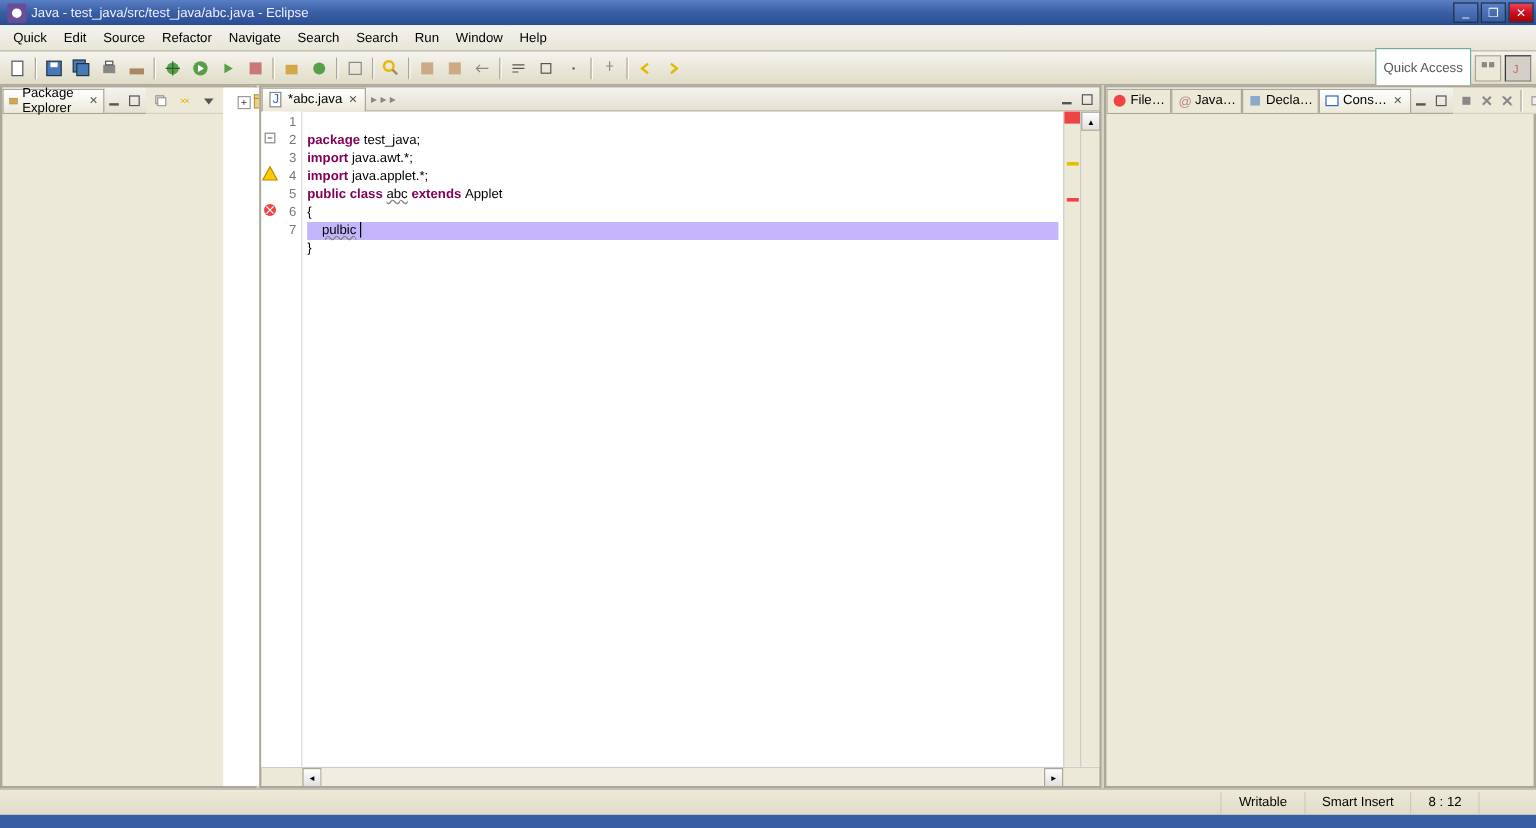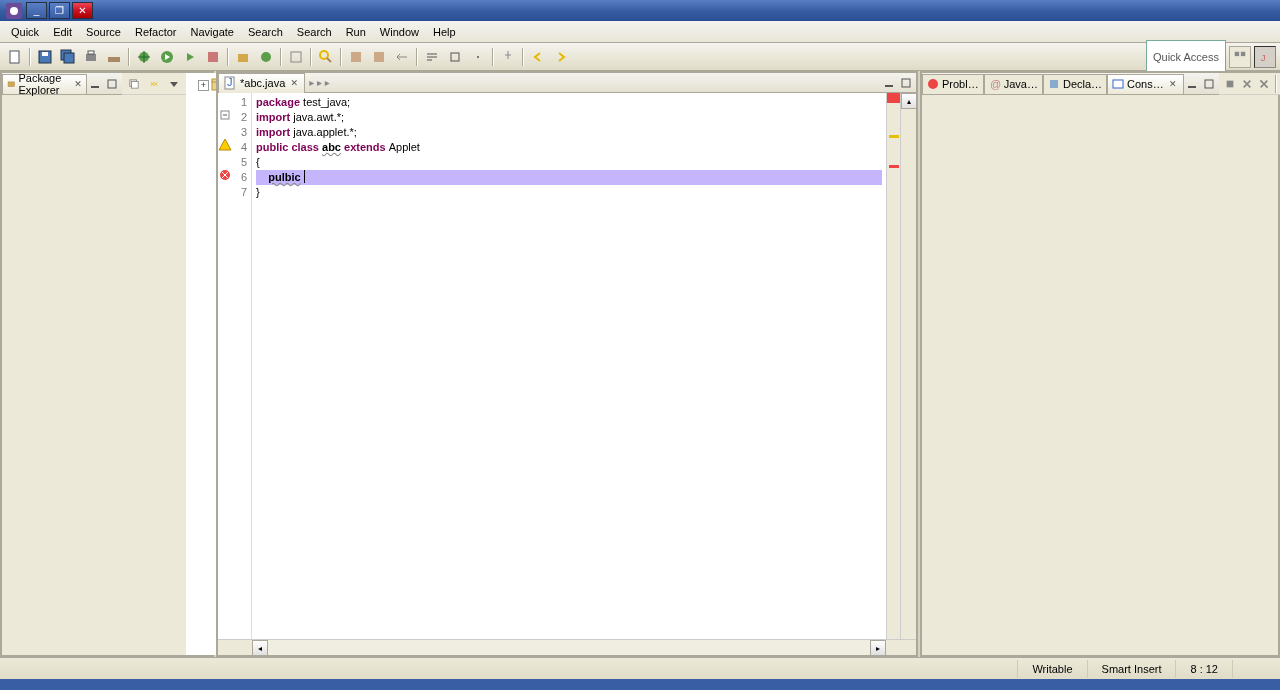--- a/index.html
+++ b/index.html
@@ -41,45 +41,46 @@
 .expander { width:11px; height:11px; border:1px solid #9a9a9a; background:#fff; display:flex; align-items:center; justify-content:center; font-size:9px; line-height:1; color:#333; }
 .pkg-icon { width:14px; height:14px; }
 
 .editor-area { display:flex; flex-direction:column; flex:1; }
 .editor-tabs { height:20px; background:linear-gradient(#f4f3ee,#e4e1d2); border-bottom:1px solid #aca899; display:flex; align-items:center; }
 .breadcrumb { height:16px; background:#eee; border-bottom:1px solid #ccc; display:flex; align-items:center; padding:0 4px; font-size:10px; color:#888; }
 .editor-body { flex:1; display:flex; background:#fff; position:relative; }
 .ruler { width:34px; background:#fff; border-right:1px solid #ddd; display:flex; }
 .marker-ruler { width:18px; background:#fff; }
 .line-numbers { flex:1; text-align:right; padding-right:4px; color:#787878; font-family:Consolas,monospace; font-size:12px; line-height:15px; padding-top:2px; }
-.code { flex:1; font-family:Consolas,monospace; font-size:12px; line-height:15px; padding:2px 4px; white-space:pre; position:relative; }
+.code { flex:1; font-family:Consolas,monospace; font-size:12px; line-height:15px; padding:2px 4px; white-space:pre; position:relative;margin-top:15px; }
 .overview { width:14px; background:#ece9d8; border-left:1px solid #ccc; position:relative; }
 .ov-mark { position:absolute; left:2px; width:10px; height:3px; }
 .kw { color:#7f0055; font-weight:bold; }
-.sq { text-decoration:underline wavy #888;font-weight:bold; }
+.sq { text-decoration:underline wavy #888; }
 .current-line { background:#c4b5fd; }
 .cursor { display:inline-block; width:1px; height:13px; background:#000; vertical-align:text-bottom; }
 
 .editor-scroll-h { height:16px; background:#ece9d8; border-top:1px solid #ccc; display:flex; }
 .sb-btn { width:16px; height:16px; background:linear-gradient(#fefefe,#e0e0e0); border:1px solid #aca899; display:flex; align-items:center; justify-content:center; font-size:8px; }
 .sb-track { flex:1; background:#f0ede1; }
 
 .console-toolbar { height:22px; background:#ece9d8; border-bottom:1px solid #d4d0c8; display:flex; align-items:center; padding:0 2px; gap:1px; }
 .console-msg { padding:2px 4px; color:#666; font-size:11px; white-space:nowrap; overflow:hidden; }
 .console-body { flex:1; background:#fff; }
 
 .statusbar { height:22px; background:linear-gradient(#ece9d8,#e0dcc8); border-top:1px solid #aca899; display:flex; align-items:center; justify-content:flex-end; padding:0 8px; }
 .status-cell { padding:0 14px; border-left:1px solid #cfcab8; height:18px; display:flex; align-items:center; }
 .view-right-ctrls { display:flex; margin-left:auto; gap:1px; padding-right:2px; }
 </style>
 </head>
 <body>
 
 <div class="titlebar">
   <div class="icon"></div>
+  <div class="txt">Java - test_java/src/test_java/abc.java - Eclipse</div>
   <div class="win-ctrls">
     <div class="win-btn">_</div>
     <div class="win-btn">❐</div>
     <div class="win-btn win-close">✕</div>
   </div>
 </div>
 
 <div class="menubar">
   <span class="menu-item">Quick</span>
   <span class="menu-item">Edit</span>
@@ -360,21 +361,21 @@
       <div style="width:30px"></div>
     </div>
   </div>
 
   <div class="view" style="width:360px; margin-left:2px">
     <div class="view-tabs">
       <div class="tab" style="background:#ece9d8">
         <svg width="12" height="12" viewBox="0 0 12 12">
             <circle cx="6" cy="6" r="5" fill="#e44"></circle>
           </svg>
-        <span>Probl…</span>
+        <span>File…</span>
       </div>
       <div class="tab" style="background:#ece9d8">
         <svg width="12" height="12" viewBox="0 0 12 12">
             <text x="1" y="10" font-size="9" fill="#b88">@</text>
           </svg>
         <span>Java…</span>
       </div>
       <div class="tab" style="background:#ece9d8">
         <svg width="12" height="12" viewBox="0 0 12 12">
             <rect x="2" y="2" width="8" height="8" fill="#8ac"></rect>

